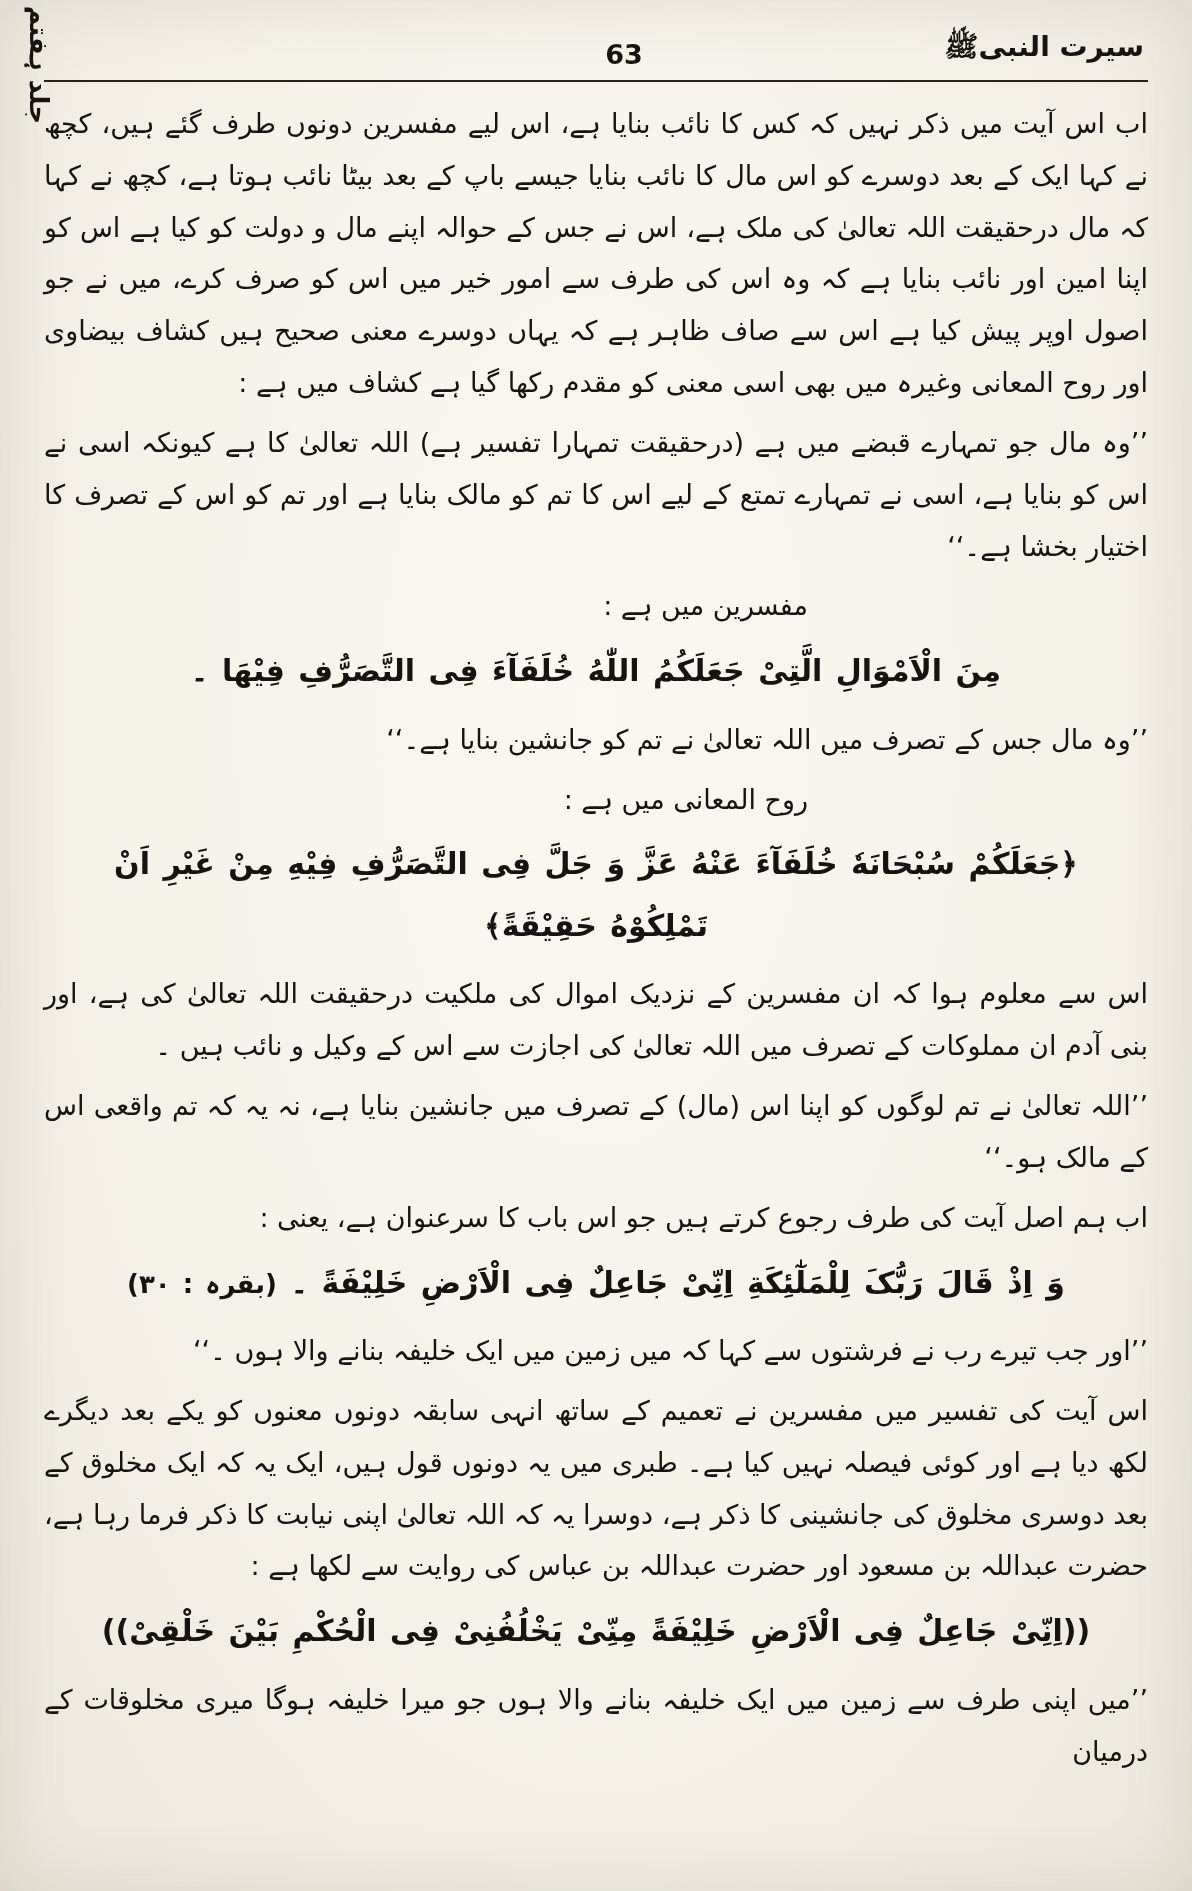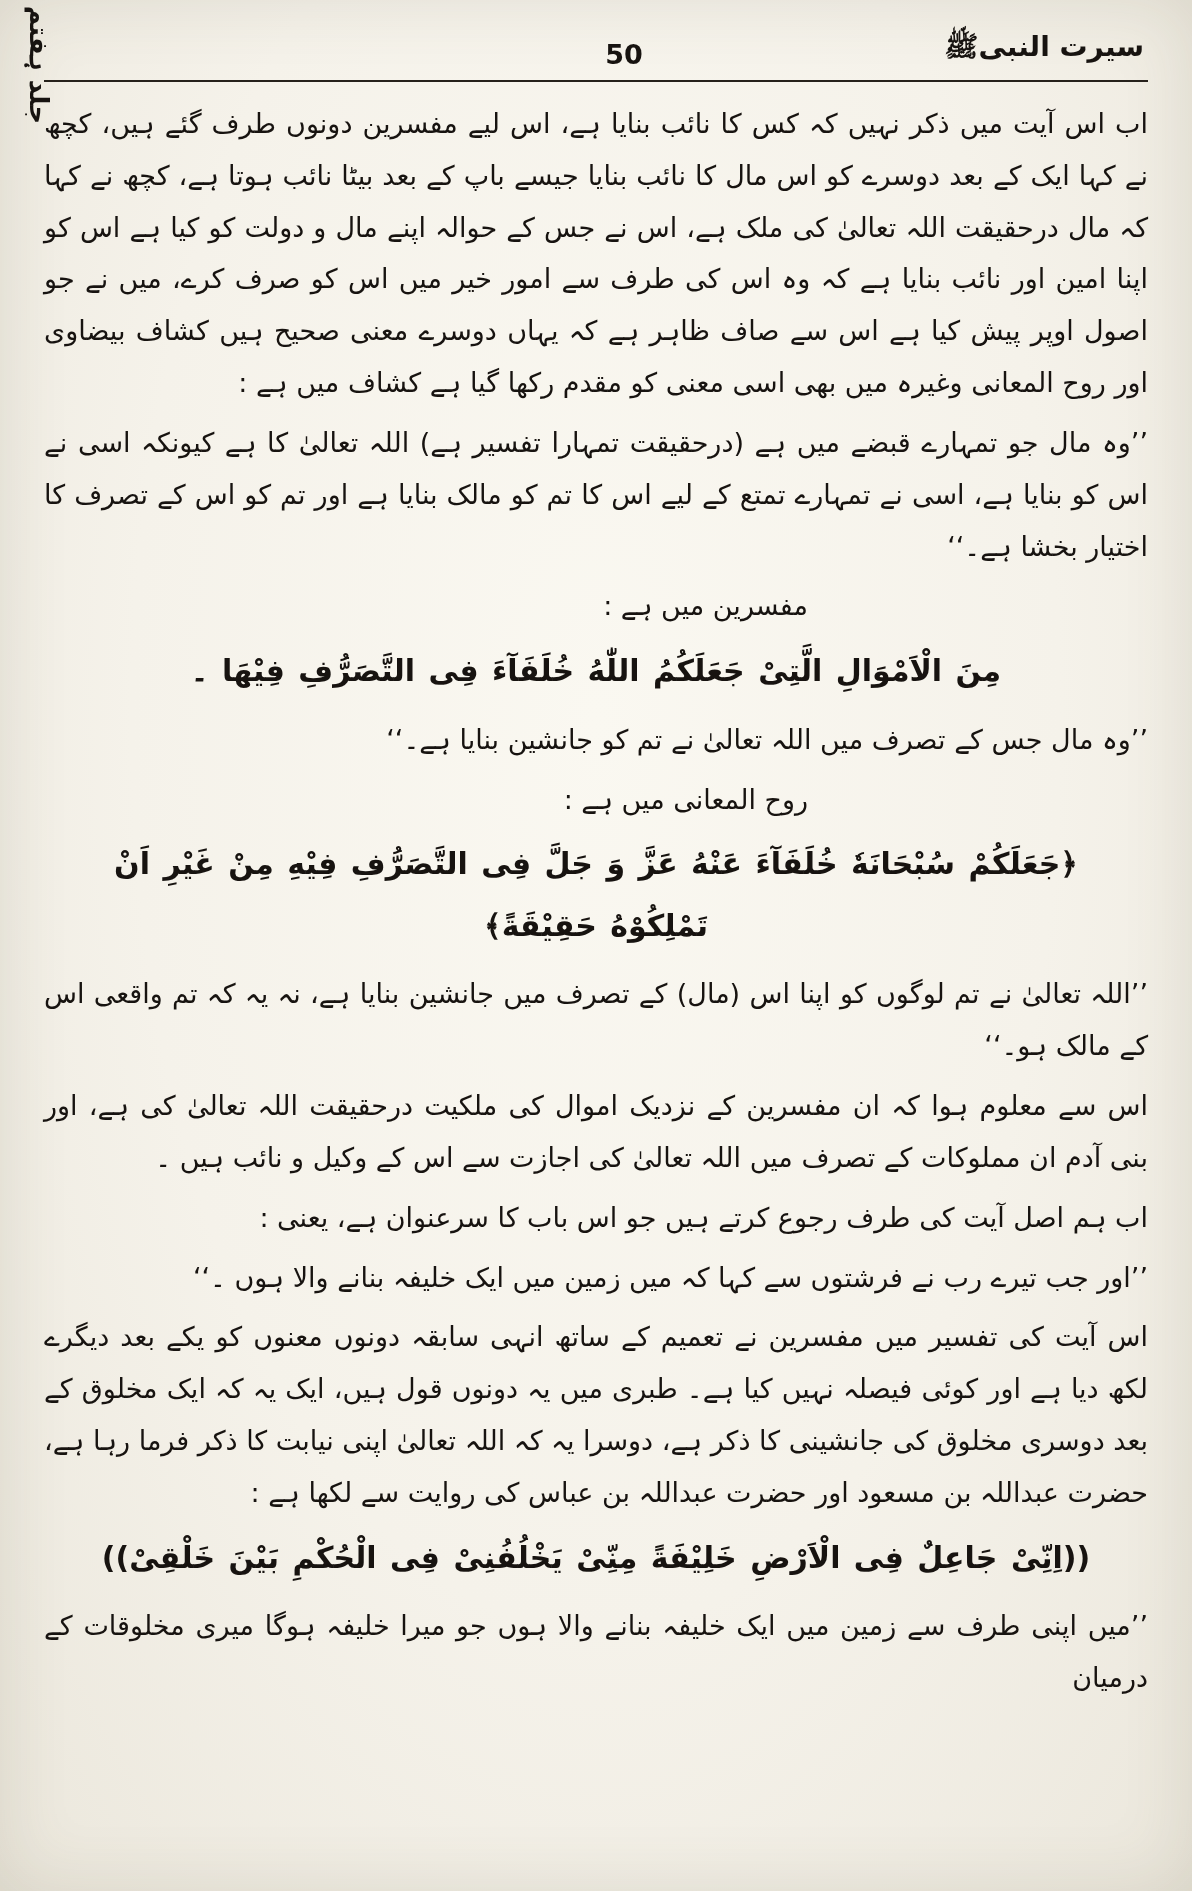--- a/index.html
+++ b/index.html
@@ -74,47 +74,51 @@
 </style>
 </head>
 <body>
 
 <div class="page">
 
   <div class="volume-label">جلد ہفتم</div>
 
   <header class="page-header">
     <div class="header-col header-title">سیرت النبیﷺ</div>
-    <div class="header-col header-page-number">50</div>
+    <div class="header-col header-page-number">63</div>
     <div class="header-col header-spacer"></div>
   </header>
 
   <main class="page-body">
 
     <p class="urdu">اب اس آیت میں ذکر نہیں کہ کس کا نائب بنایا ہے، اس لیے مفسرین دونوں طرف گئے ہیں، کچھ نے کہا ایک کے بعد دوسرے کو اس مال کا نائب بنایا جیسے باپ کے بعد بیٹا نائب ہوتا ہے، کچھ نے کہا کہ مال درحقیقت اللہ تعالیٰ کی ملک ہے، اس نے جس کے حوالہ اپنے مال و دولت کو کیا ہے اس کو اپنا امین اور نائب بنایا ہے کہ وہ اس کی طرف سے امور خیر میں اس کو صرف کرے، میں نے جو اصول اوپر پیش کیا ہے اس سے صاف ظاہر ہے کہ یہاں دوسرے معنی صحیح ہیں کشاف بیضاوی اور روح المعانی وغیرہ میں بھی اسی معنی کو مقدم رکھا گیا ہے کشاف میں ہے :</p>
 
 
     <p class="urdu">’’وہ مال جو تمہارے قبضے میں ہے (درحقیقت تمہارا تفسیر ہے) اللہ تعالیٰ کا ہے کیونکہ اسی نے اس کو بنایا ہے، اسی نے تمہارے تمتع کے لیے اس کا تم کو مالک بنایا ہے اور تم کو اس کے تصرف کا اختیار بخشا ہے۔‘‘</p>
 
     <p class="urdu label">مفسرین میں ہے :</p>
 
     <p class="arabic">مِنَ الْاَمْوَالِ الَّتِیْ جَعَلَکُمُ اللّٰهُ خُلَفَآءَ فِی التَّصَرُّفِ فِیْهَا ۔</p>
 
     <p class="urdu">’’وہ مال جس کے تصرف میں اللہ تعالیٰ نے تم کو جانشین بنایا ہے۔‘‘</p>
 
     <p class="urdu label">روح المعانی میں ہے :</p>
 
     <p class="arabic">﴿جَعَلَکُمْ سُبْحَانَهٗ خُلَفَآءَ عَنْهُ عَزَّ وَ جَلَّ فِی التَّصَرُّفِ فِیْهِ مِنْ غَیْرِ اَنْ تَمْلِکُوْهُ حَقِیْقَةً﴾</p>
 
+    <p class="urdu">اس سے معلوم ہوا کہ ان مفسرین کے نزدیک اموال کی ملکیت درحقیقت اللہ تعالیٰ کی ہے، اور بنی آدم ان مملوکات کے تصرف میں اللہ تعالیٰ کی اجازت سے اس کے وکیل و نائب ہیں ۔</p>
+
     <p class="urdu">’’اللہ تعالیٰ نے تم لوگوں کو اپنا اس (مال) کے تصرف میں جانشین بنایا ہے، نہ یہ کہ تم واقعی اس کے مالک ہو۔‘‘</p>
-
-    <p class="urdu">اس سے معلوم ہوا کہ ان مفسرین کے نزدیک اموال کی ملکیت درحقیقت اللہ تعالیٰ کی ہے، اور بنی آدم ان مملوکات کے تصرف میں اللہ تعالیٰ کی اجازت سے اس کے وکیل و نائب ہیں ۔</p>
 
     <p class="urdu">اب ہم اصل آیت کی طرف رجوع کرتے ہیں جو اس باب کا سرعنوان ہے، یعنی :</p>
 
+    <p class="arabic">
+      <span>وَ اِذْ قَالَ رَبُّکَ لِلْمَلٰٓئِکَةِ اِنِّیْ جَاعِلٌ فِی الْاَرْضِ خَلِیْفَةً ۔</span>
+      <span class="ref">(بقرہ : ۳۰)</span>
+    </p>
 
     <p class="urdu">’’اور جب تیرے رب نے فرشتوں سے کہا کہ میں زمین میں ایک خلیفہ بنانے والا ہوں ۔‘‘</p>
 
     <p class="urdu">اس آیت کی تفسیر میں مفسرین نے تعمیم کے ساتھ انہی سابقہ دونوں معنوں کو یکے بعد دیگرے لکھ دیا ہے اور کوئی فیصلہ نہیں کیا ہے۔ طبری میں یہ دونوں قول ہیں، ایک یہ کہ ایک مخلوق کے بعد دوسری مخلوق کی جانشینی کا ذکر ہے، دوسرا یہ کہ اللہ تعالیٰ اپنی نیابت کا ذکر فرما رہا ہے، حضرت عبداللہ بن مسعود اور حضرت عبداللہ بن عباس کی روایت سے لکھا ہے :</p>
 
     <p class="arabic">((اِنِّیْ جَاعِلٌ فِی الْاَرْضِ خَلِیْفَةً مِنِّیْ یَخْلُفُنِیْ فِی الْحُکْمِ بَیْنَ خَلْقِیْ))</p>
 
     <p class="urdu">’’میں اپنی طرف سے زمین میں ایک خلیفہ بنانے والا ہوں جو میرا خلیفہ ہوگا میری مخلوقات کے درمیان</p>
 
   </main>

